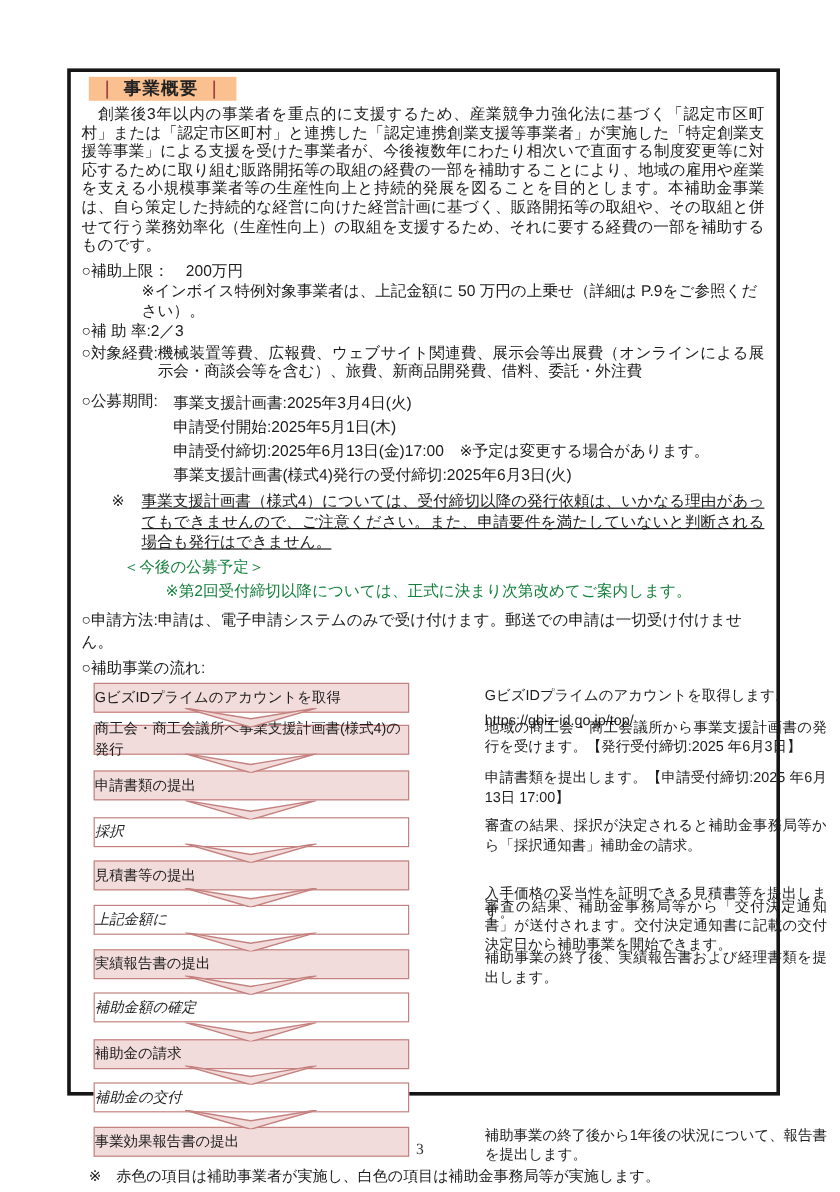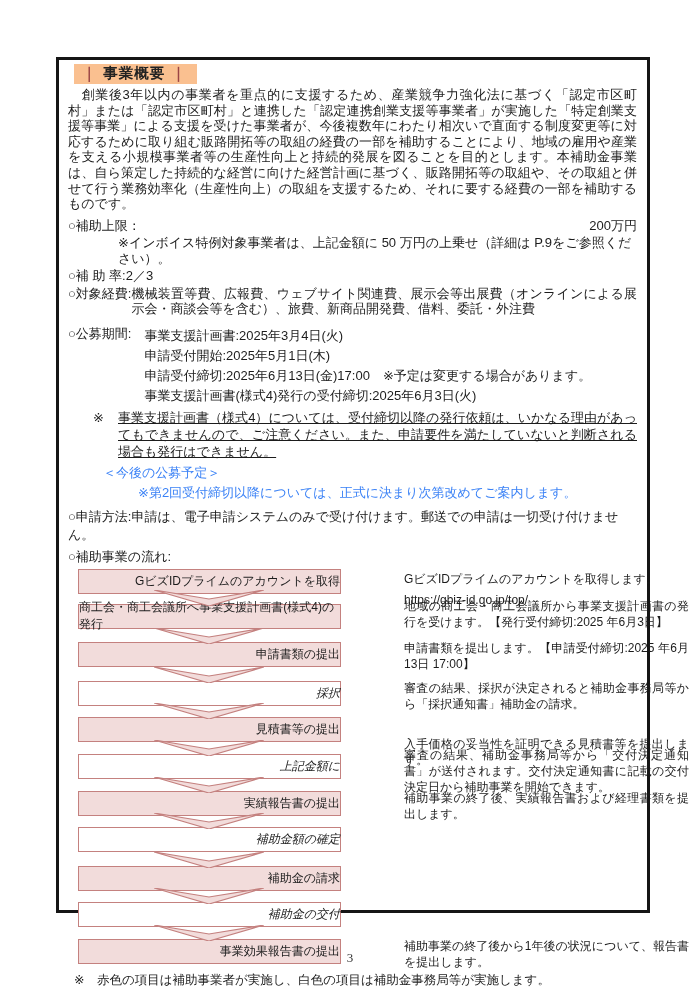--- a/index.html
+++ b/index.html
@@ -16,45 +16,45 @@
 
   .section-title-wrap { margin:1px 0 3px 6px; }
   .section-title {
     display:inline-block; background:#fac090; padding:0 5px 1px 2px;
     font-size:14.5px; font-weight:bold; letter-spacing:1px; color:#222;
   }
   .title-bar { color:#9c4545; font-weight:bold; padding:0 6px; }
 
   .intro { line-height:15.6px; text-align:justify; margin-bottom:6px; }
 
-  .item-line { line-height:15.5px; margin-top:2px; display:flex;justify-content:space-between; }
+  .item-line { line-height:15.5px; margin-top:2px; display:flex; }
   .item-label { white-space:nowrap; }
   .item-text { flex:1; text-align:justify; }
   .indent-note { padding-left:50px; line-height:15.5px; margin-top:2px; }
   .gap-val { margin-left:14px; }
 
   .period-block { margin-top:9px;gap:13px; }
   .period-lines { flex:1; }
   .period-lines > div { line-height:20px; }
 
   .caution { display:flex; margin-top:3px; line-height:17px; }
   .caution-marker { width:50px; padding-left:25px; flex:none; }
   .caution-text { flex:1; text-decoration:underline; text-align:justify; }
 
-  .red { color:#3b82f6; }
+  .red { color:#15803d; }
   .future-title { margin:4px 0 0 35px; line-height:18px; }
   .future-note { margin:2px 0 0 70px; line-height:18px; }
 
   .method-line { margin-top:6px; line-height:18px; }
   .flow-label { margin-top:4px; line-height:18px; }
 
   .flow { position:relative; height:424px; margin-top:3px; font-size:12px; }
   .fbox {
     position:absolute; left:10px; width:263px; height:25px;
-    border:1.5px solid #c4817f; display:flex; align-items:center; justify-content:flex-end;
+    border:1.5px solid #c4817f; display:flex; align-items:center; justify-content:flex-start;
   }
   .fbox.pink { background:#f2dcdb; }
   .fbox.white { background:#ffffff;font-style:italic; }
   .chev { position:absolute; left:86px; width:110px; height:16px; }
   .fdesc { position:absolute; left:300px; width:285px; font-size:12px; line-height:16px; text-align:justify;margin-left:36px; }
   .fdesc .url-line { margin-top:5px; }
   .flow-note { position:absolute; left:6px; top:403px; font-size:12.5px; }
 
   .pagenum {
     position:absolute; left:0; right:0; top:950px; text-align:center;

